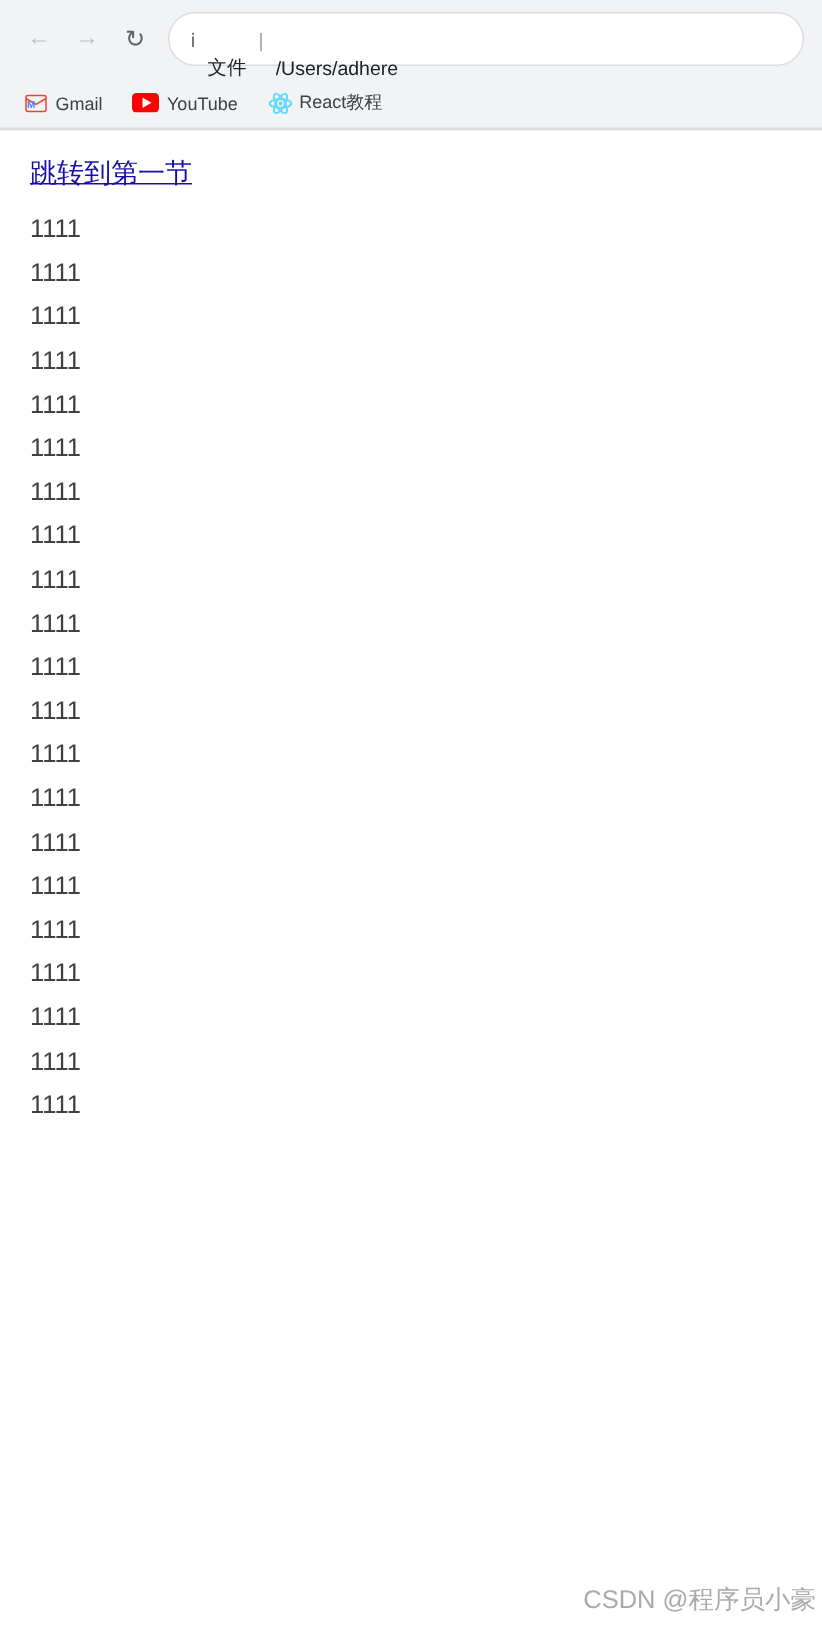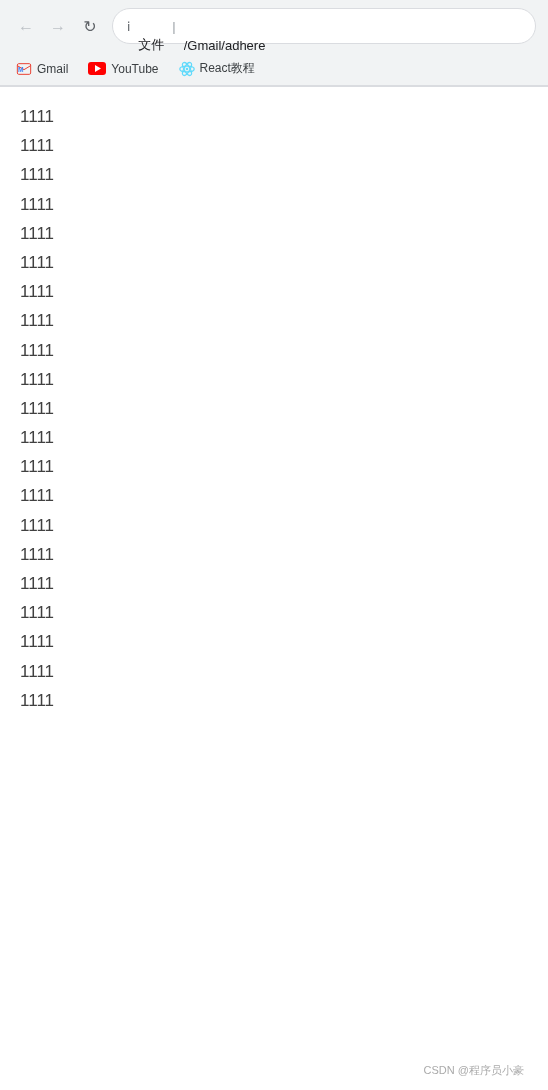--- a/index.html
+++ b/index.html
@@ -151,22 +151,22 @@
       font-size: 17px;
       color: #404040;
       line-height: 1.6;
       font-weight: normal;
       margin-bottom: 2px;
     }
 
     .watermark {
       position: fixed;
       bottom: 12px;
-      right: 24px;
-      font-size: 11px;
+      right: 4px;
+      font-size: 17px;
       color: #aaaaaa;
     }
   </style>
 </head>
 <body>
 
 <div class="browser-chrome">
 
   <div class="address-bar-row">
     <div class="nav-buttons">
@@ -177,21 +177,21 @@
         <span>→</span>
       </div>
       <div class="nav-btn">
         <span>↻</span>
       </div>
     </div>
     <div class="address-bar">
       <span class="address-bar-icon">ℹ</span>
       <span class="address-bar-text">文件</span>
       <span class="address-bar-separator">|</span>
-      <span class="address-bar-text">/Gmail/adhere</span>
+      <span class="address-bar-text">/Users/adhere</span>
     </div>
   </div>
 
   <div class="bookmarks-bar">
 
     <div class="bookmark-item">
       <span class="gmail-icon">
         <svg width="16" height="16" viewBox="0 0 24 24">
           <path d="M20 4H4C2.9 4 2 4.9 2 6v12c0 1.1.9 2 2 2h16c1.1 0 2-.9 2-2V6c0-1.1-.9-2-2-2z" fill="none" stroke="#EA4335" stroke-width="1.5"></path>
           <path d="M2 7l10 6 10-6" fill="none" stroke="#EA4335" stroke-width="1.5"></path>
@@ -219,20 +219,21 @@
           <ellipse cx="50" cy="50" rx="45" ry="18" fill="none" stroke="#61DAFB" stroke-width="8" transform="rotate(120 50 50)"></ellipse>
           <circle cx="50" cy="50" r="8" fill="#61DAFB"></circle>
         </svg>
       </span>
       <span>React教程</span>
     </div>
   </div>
 </div>
 
 <div class="page-content">
+  <a class="jump-link" href="#">跳转到第一节</a>
   <div id="content-lines-container">
   <div class="content-line">1111</div>
       <div class="content-line">1111</div>
       <div class="content-line">1111</div>
       <div class="content-line">1111</div>
       <div class="content-line">1111</div>
       <div class="content-line">1111</div>
       <div class="content-line">1111</div>
       <div class="content-line">1111</div>
       <div class="content-line">1111</div>

